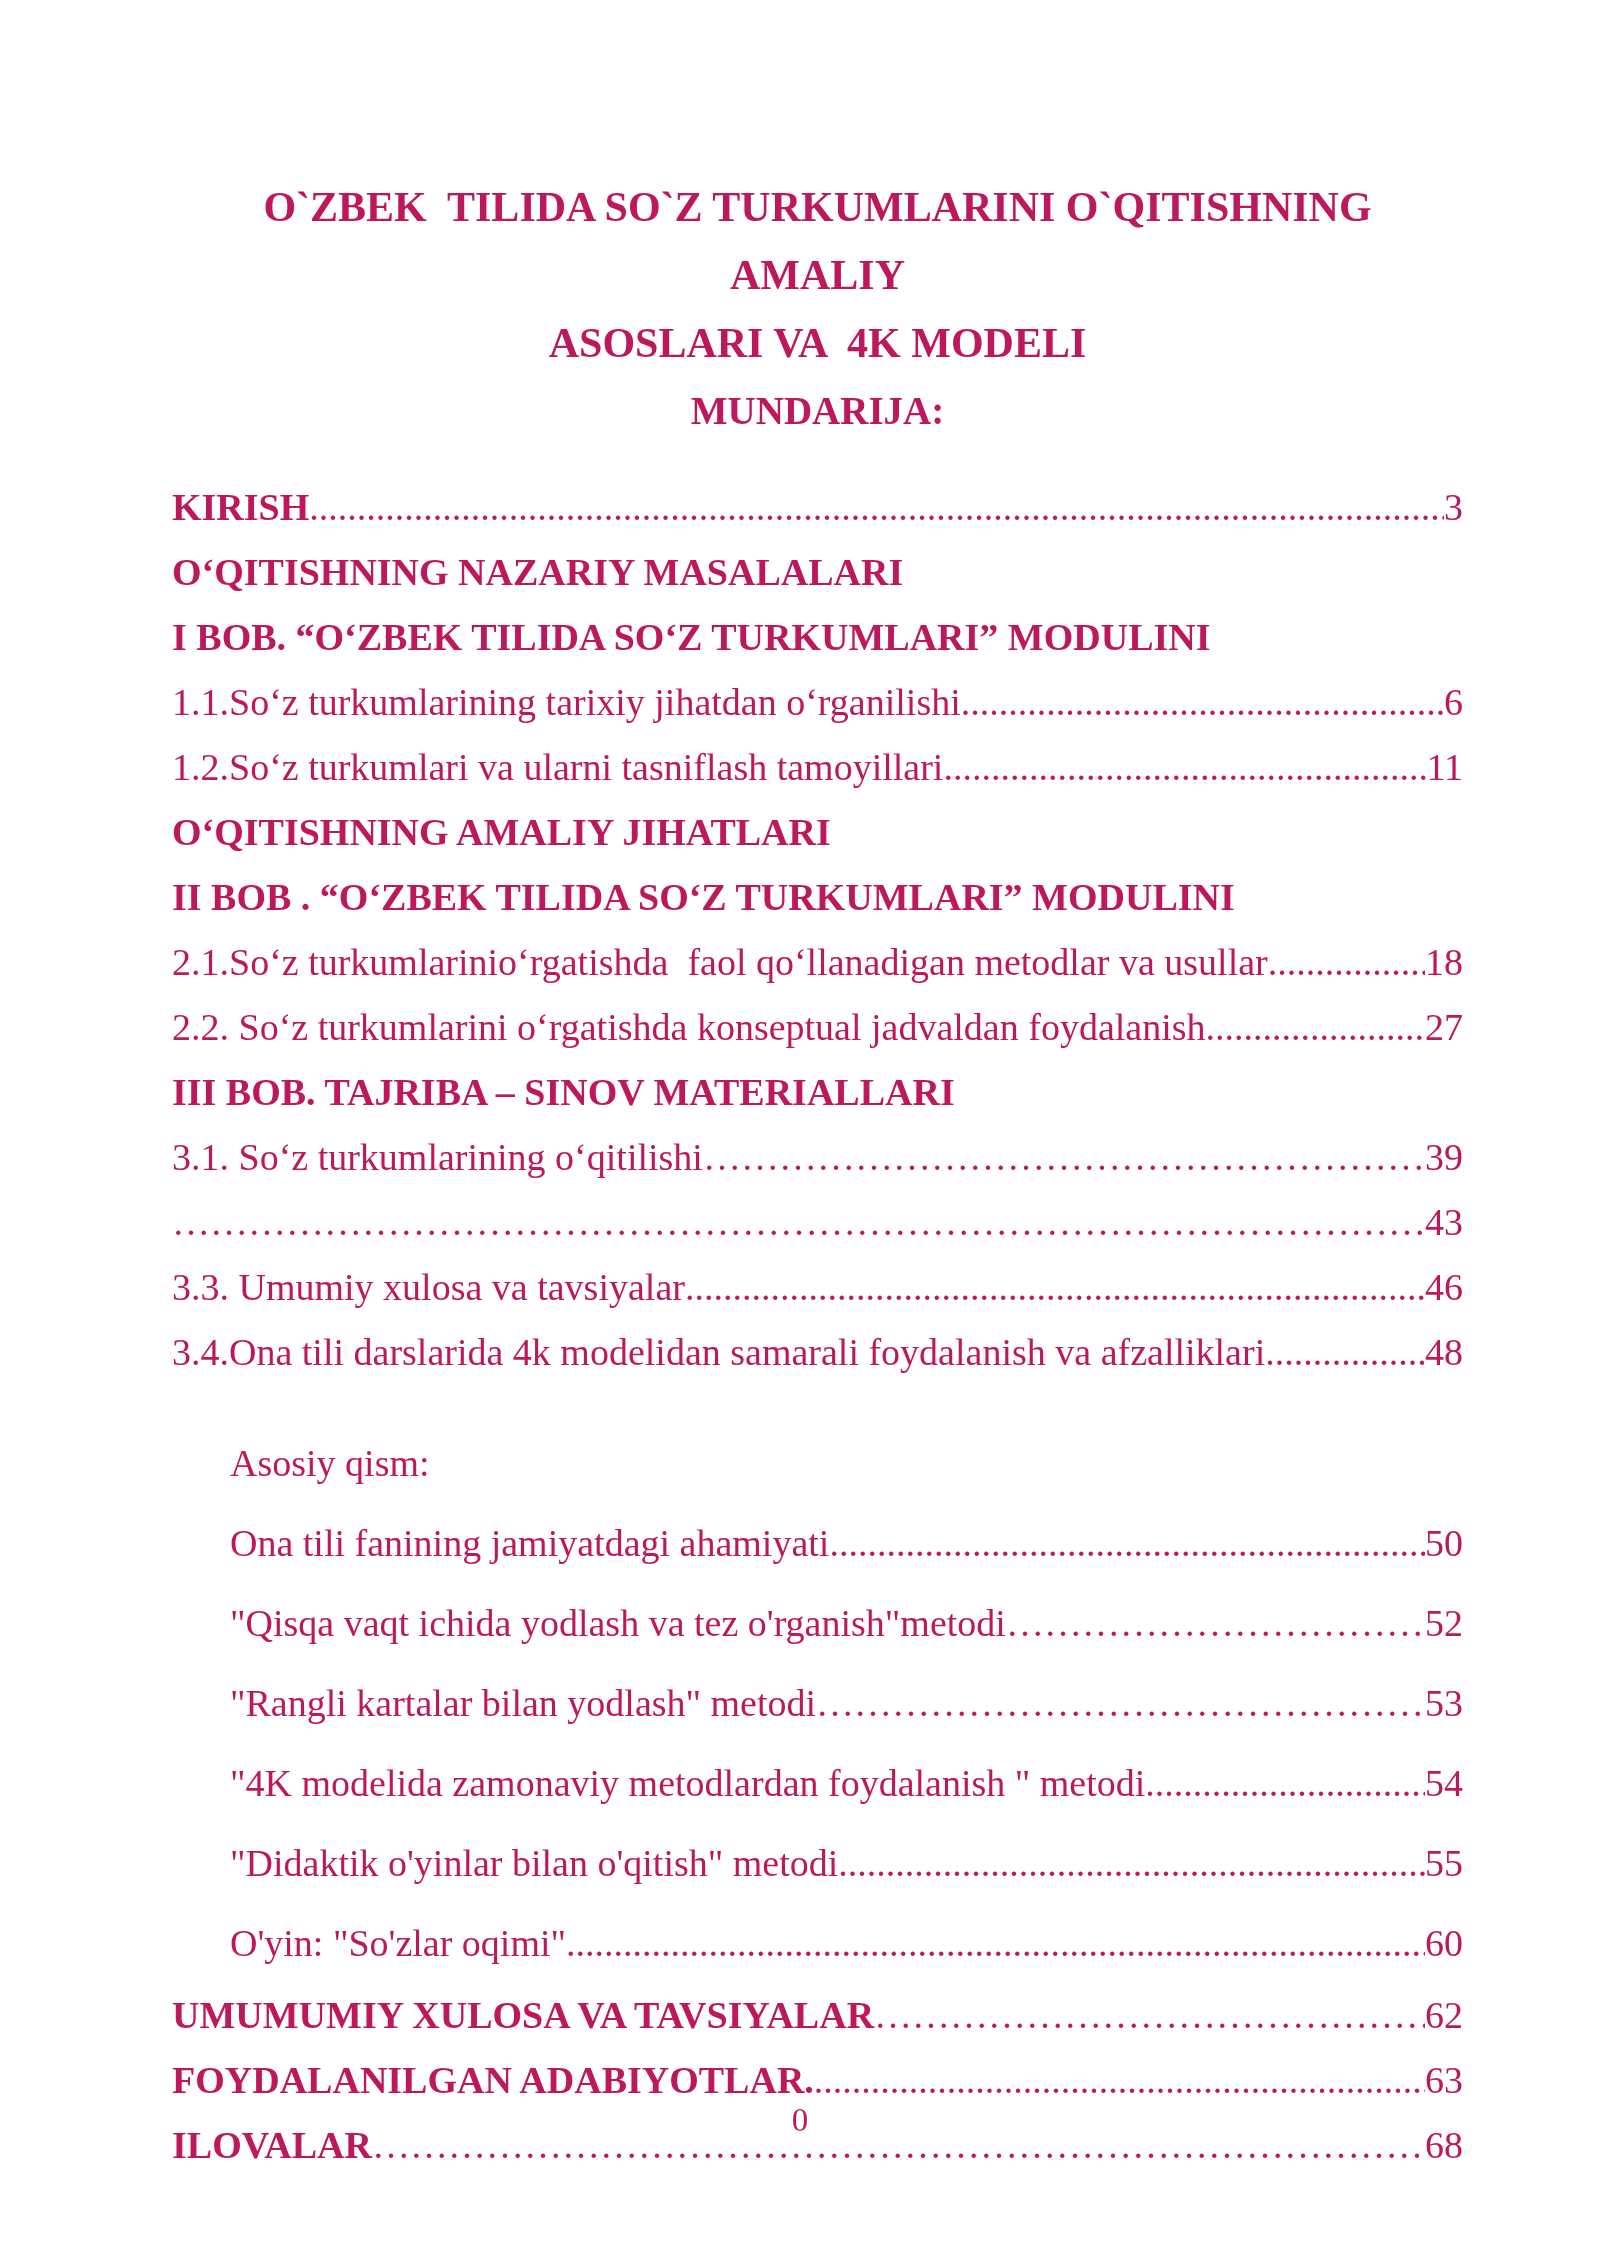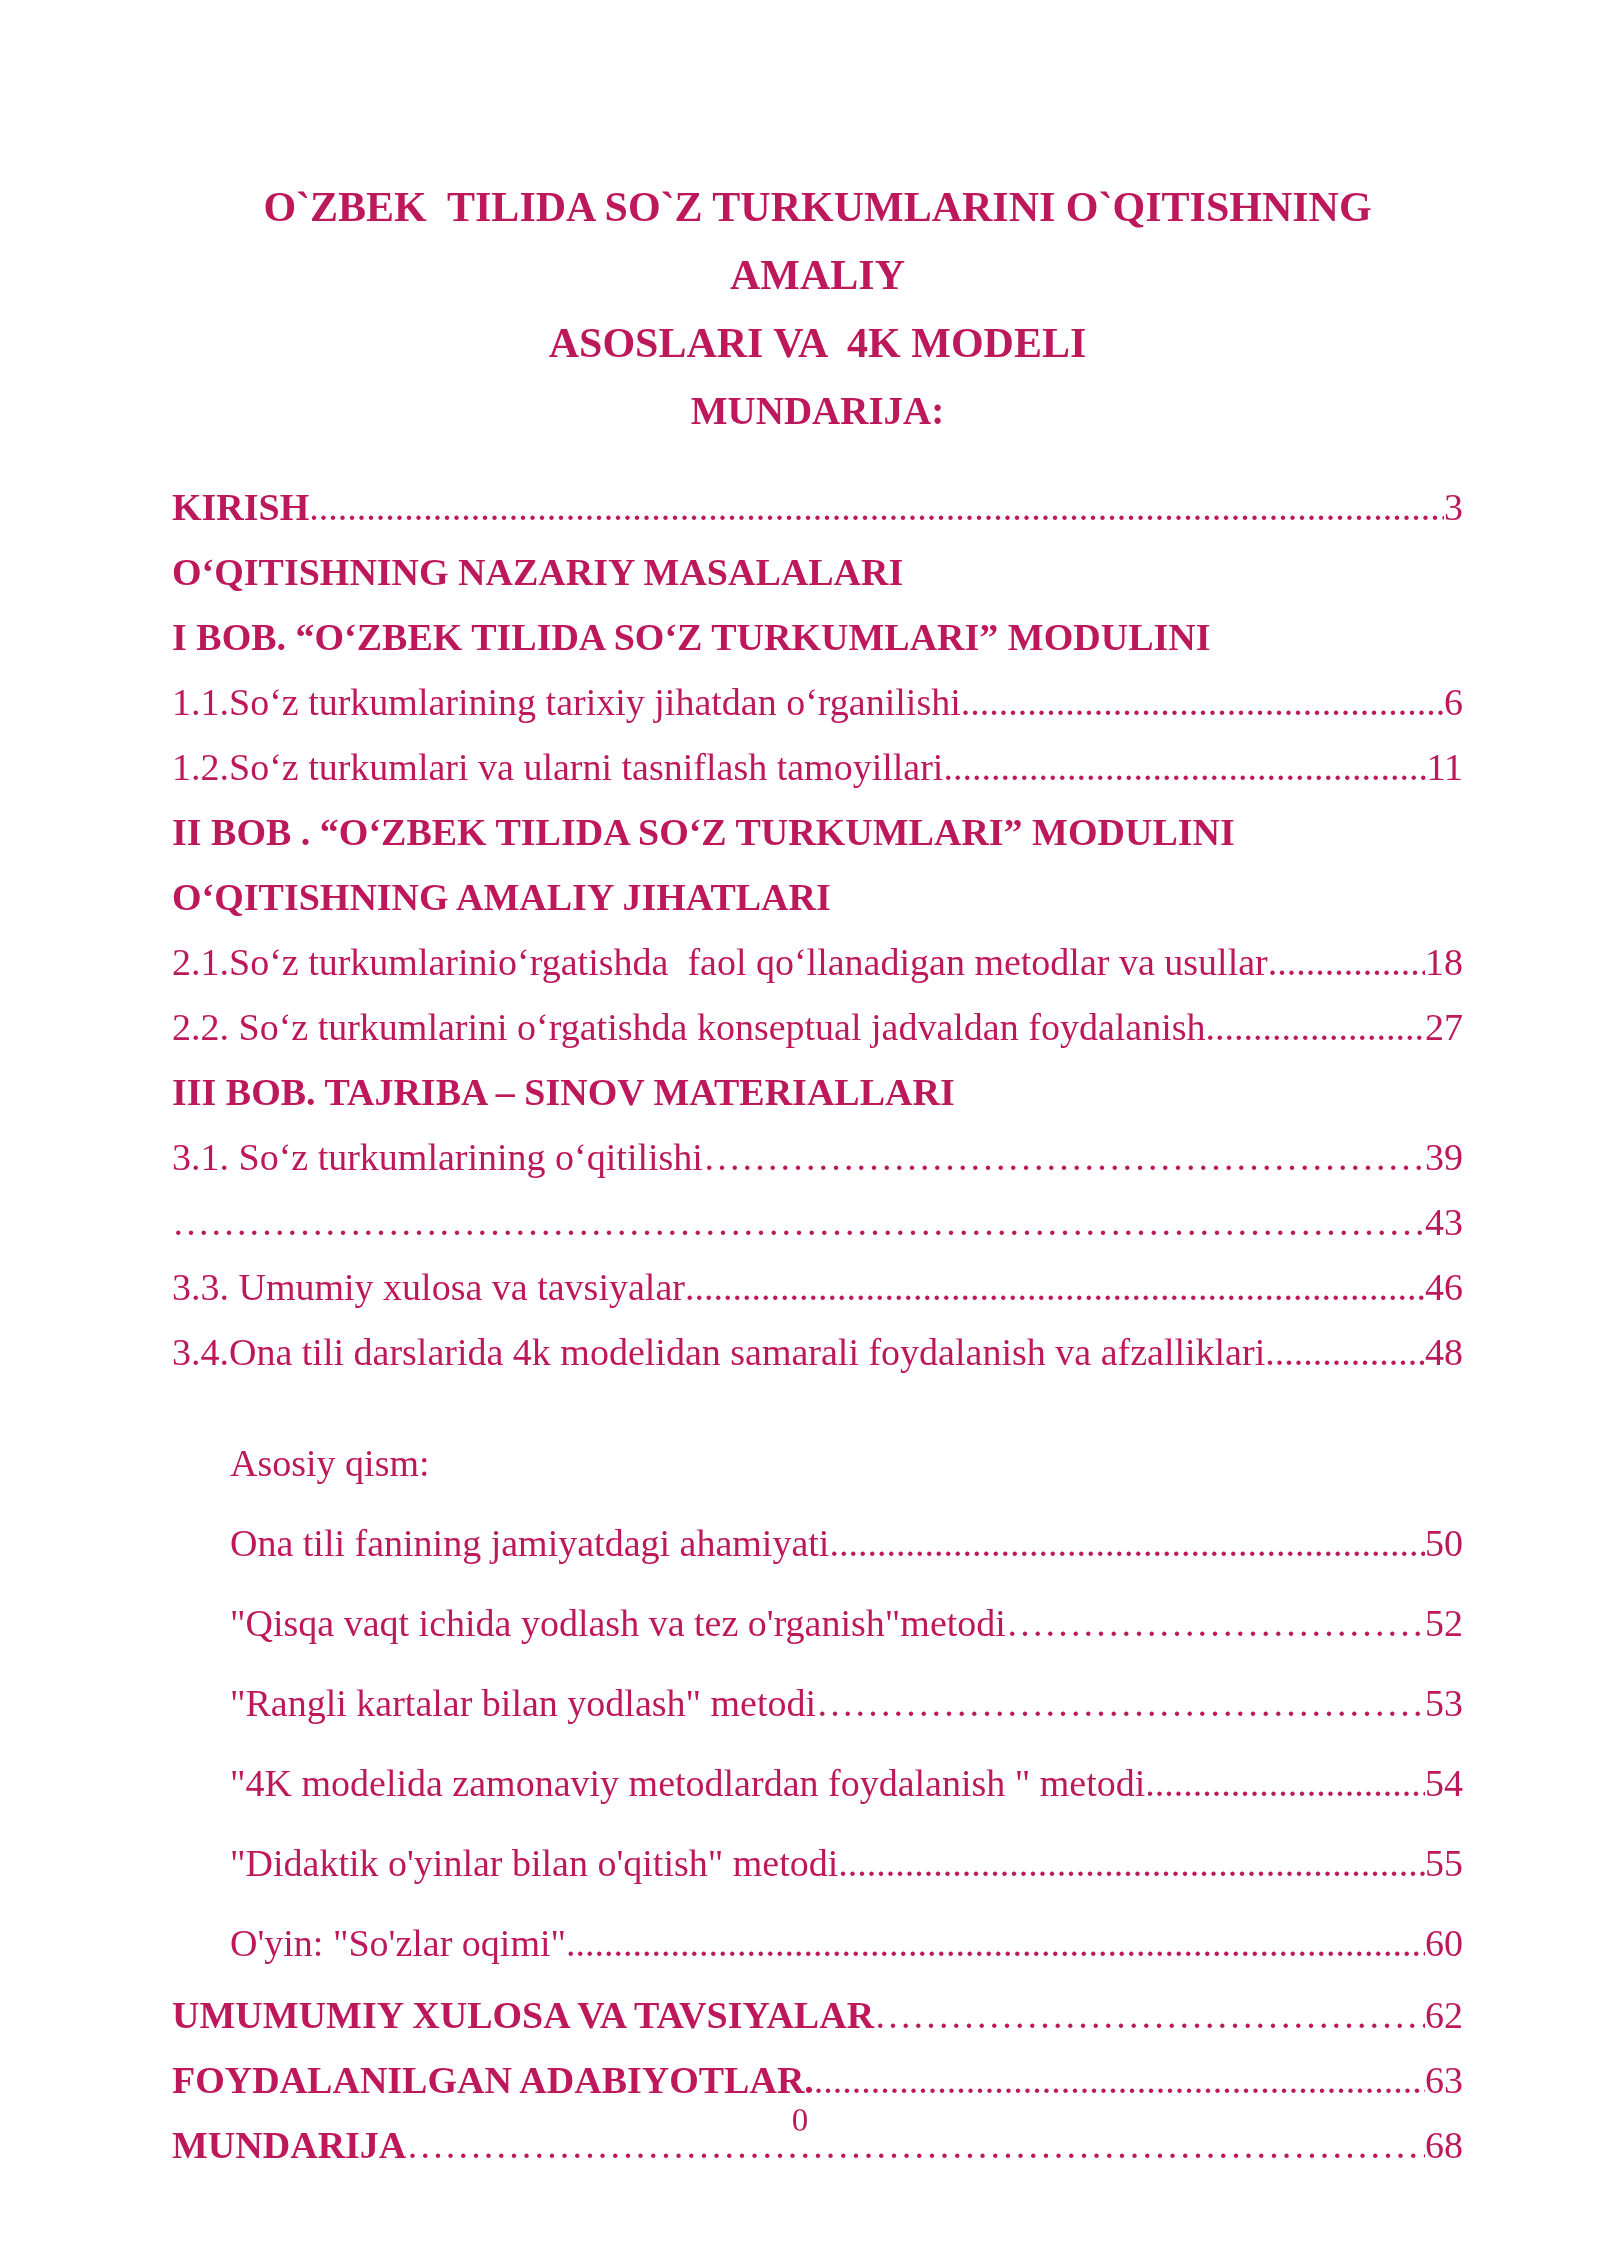--- a/index.html
+++ b/index.html
@@ -110,27 +110,27 @@
         <span class="pg">6</span>
       </div>
 
       <div class="row">
         <span class="t">1.2.So‘z turkumlari va ularni tasniflash tamoyillari</span>
         <span class="leader">............................................................................................................................................................................................................................................................................................................</span>
         <span class="pg">11</span>
       </div>
 
       <div class="row bold">
+        <span class="t">O‘QITISHNING AMALIY JIHATLARI</span>
+        <span class="leader"></span>
+        <span class="pg"></span>
+      </div>
+
+      <div class="row bold">
         <span class="t">II BOB . “O‘ZBEK TILIDA SO‘Z TURKUMLARI” MODULINI</span>
-        <span class="leader"></span>
-        <span class="pg"></span>
-      </div>
-
-      <div class="row bold">
-        <span class="t">O‘QITISHNING AMALIY JIHATLARI</span>
         <span class="leader"></span>
         <span class="pg"></span>
       </div>
 
       <div class="row">
         <span class="t">2.1.So‘z turkumlarinio‘rgatishda  faol qo‘llanadigan metodlar va usullar</span>
         <span class="leader">............................................................................................................................................................................................................................................................................................................</span>
         <span class="pg">18</span>
       </div>
 
@@ -217,21 +217,21 @@
         <span class="pg">62</span>
       </div>
 
       <div class="row bold">
         <span class="t">FOYDALANILGAN ADABIYOTLAR.</span>
         <span class="leader">............................................................................................................................................................................................................................................................................................................</span>
         <span class="pg">63</span>
       </div>
 
       <div class="row bold">
-        <span class="t">MUNDARIJA</span>
+        <span class="t">ILOVALAR</span>
         <span class="leader">………………………………………………………………………………………………………………………………………………………………………………………………………………………………………………………………………………………………………………………………………………………………………………………………………………………………………………………………………………………………………………………………………………………………………………………………………………………………………………………………………………………………………………………………………………………………………………………………………………………………</span>
         <span class="pg">68</span>
       </div>
 
     </div>
   </div>
 
   <div class="footer">0</div>
 </div>
 

